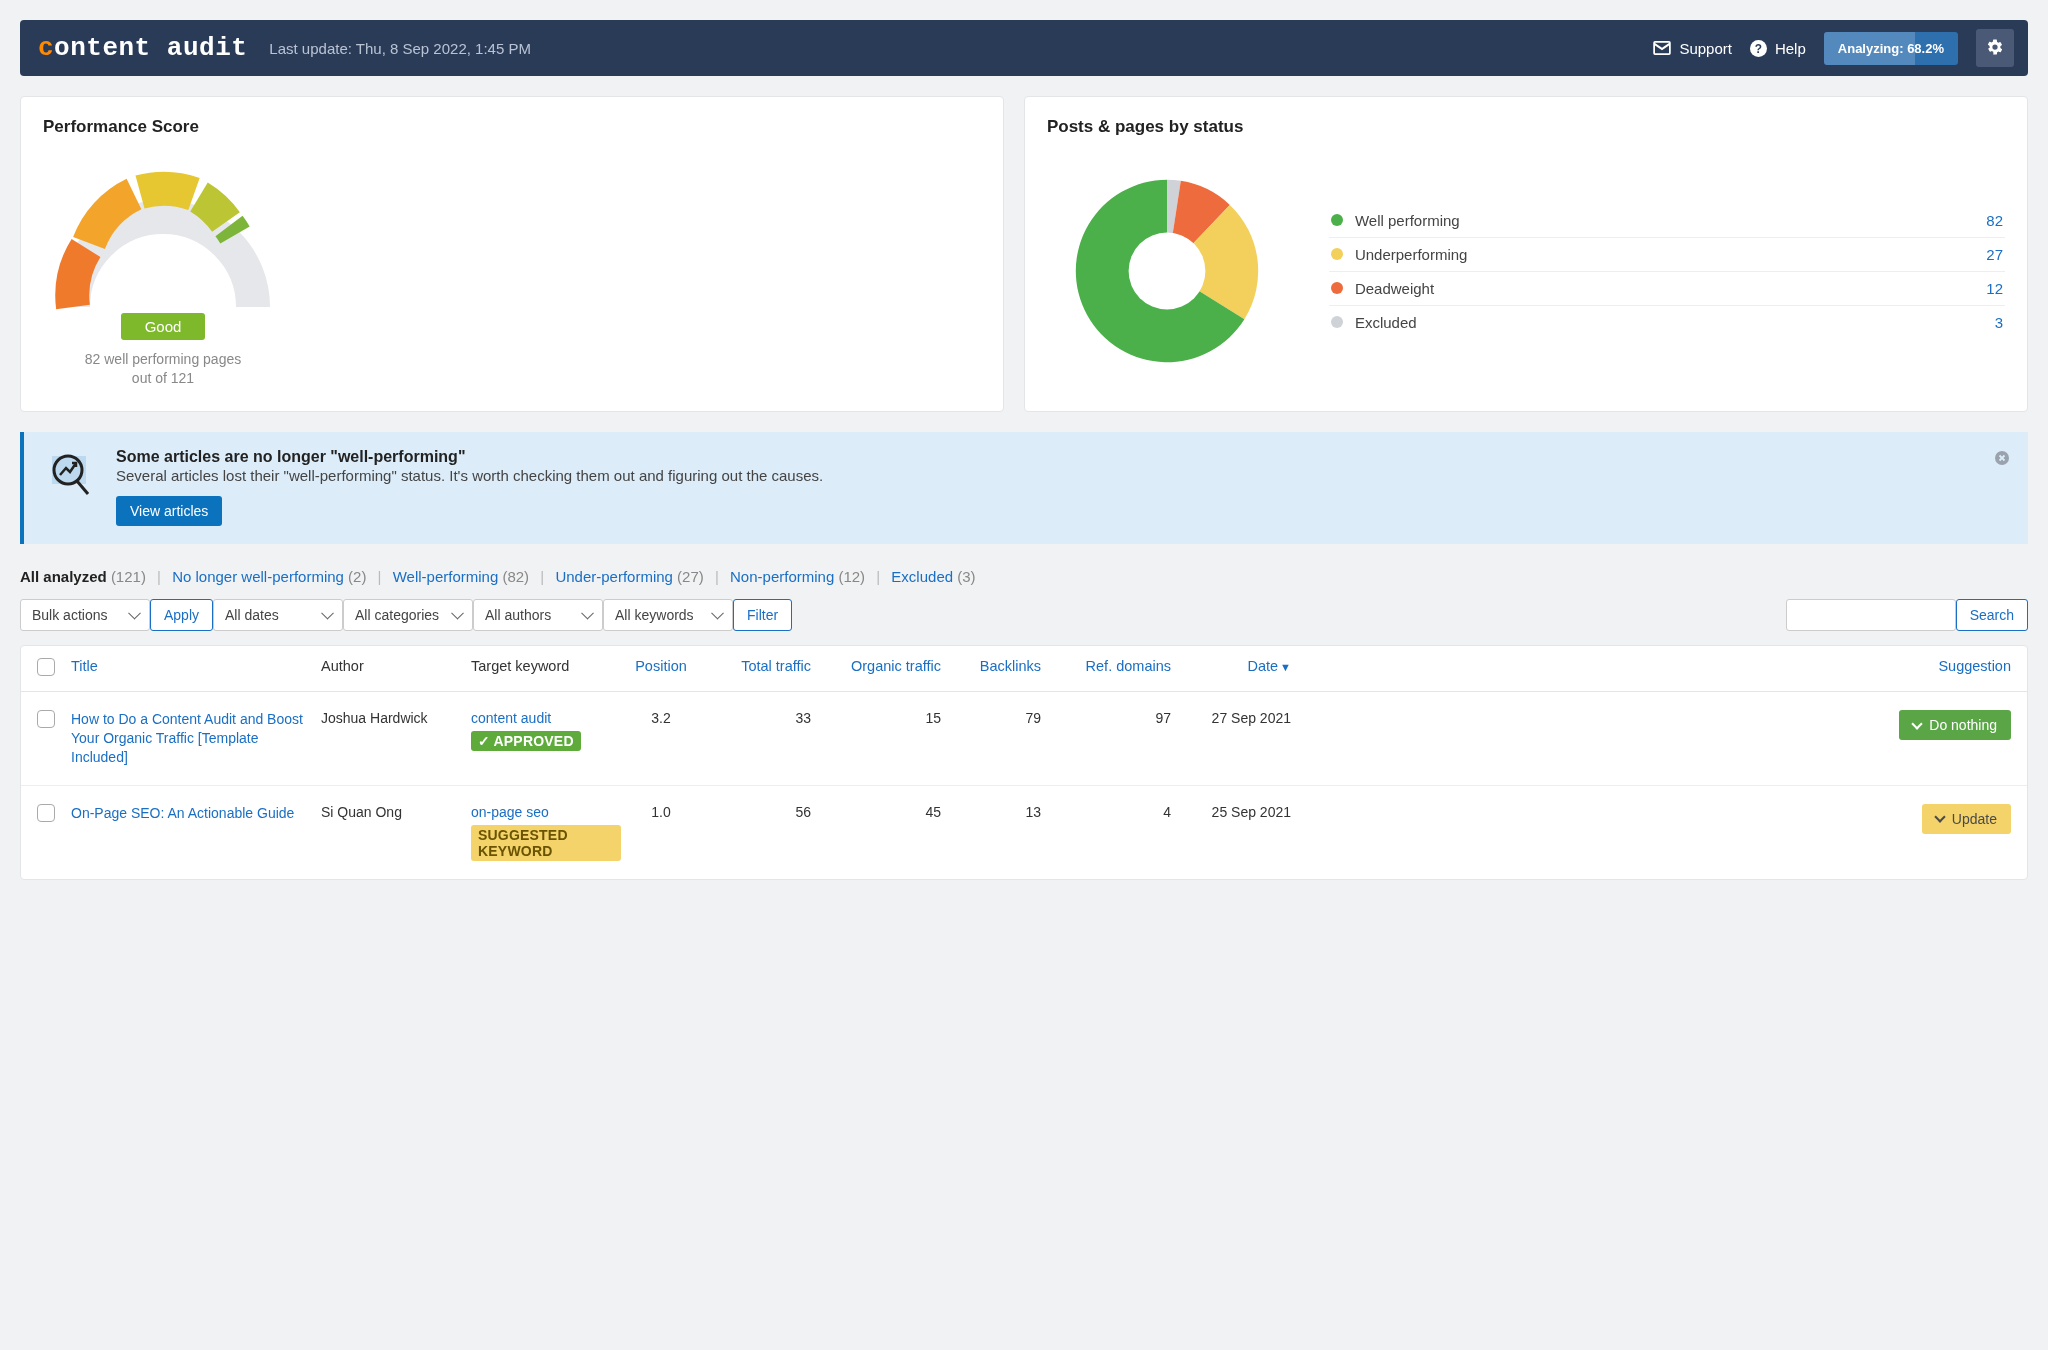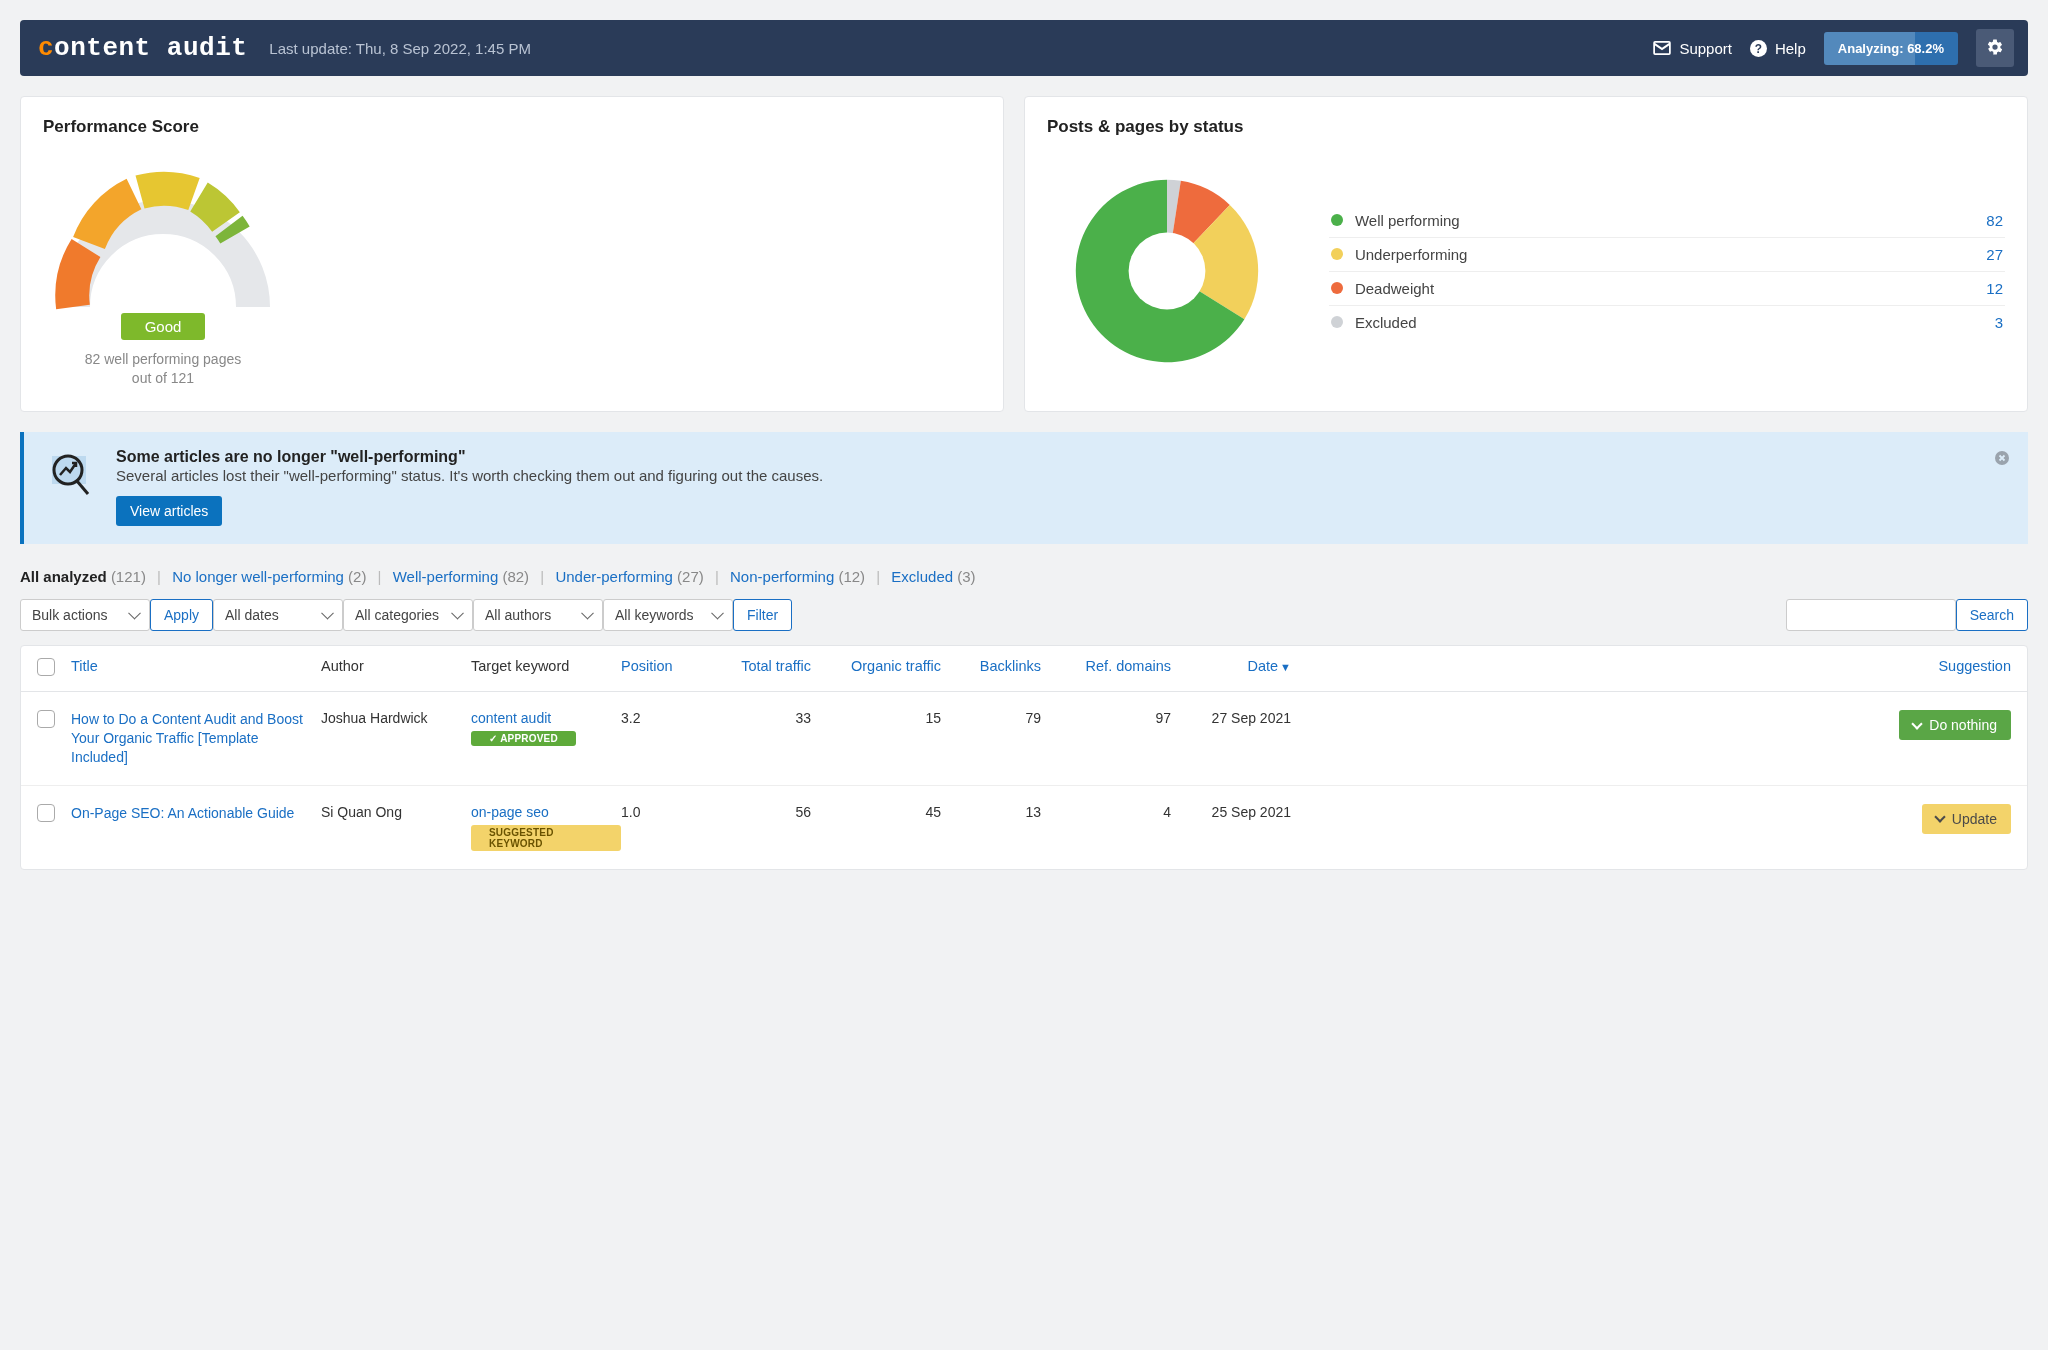--- a/index.html
+++ b/index.html
@@ -76,31 +76,31 @@
   .thead, .trow { display: flex; align-items: flex-start; padding: 12px 16px; }
   .thead { border-bottom: 1px solid #e3e5e8; font-size: 14.5px; }
   .trow { border-bottom: 1px solid #eee; padding-top: 18px; padding-bottom: 18px; }
   .trow:last-child { border-bottom: none; }
   .th-link { color: #1a6fc4; cursor: pointer; }
   .th-static { color: #333; }
   .col-check { width: 34px; }
   .col-title { width: 250px; padding-right: 12px; }
   .col-author { width: 150px; }
   .col-keyword { width: 150px; }
-  .col-num { width: 80px; text-align: left; }
+  .col-num { width: 80px; text-align: center; }
   .col-traffic { width: 110px; text-align: right; }
   .col-org { width: 130px; text-align: right; }
   .col-back { width: 100px; text-align: right; }
   .col-refd { width: 130px; text-align: right; }
   .col-date { width: 120px; text-align: right; padding-left: 8px; }
   .col-sugg { flex: 1; text-align: right; padding-left: 14px; }
   .checkbox { width: 18px; height: 18px; border: 1.5px solid #aaa; border-radius: 4px; display: inline-block; cursor: pointer; }
   .row-title { color: #1a6fc4; cursor: pointer; line-height: 1.35; }
   .row-keyword { color: #1a6fc4; cursor: pointer; }
-  .kw-tag { display: inline-block; font-size: 10px; font-weight: 600; padding: 2px 18px; border-radius: 3px; margin-top: 5px; letter-spacing: 0.2px; }
+  .kw-tag { display: inline-block; font-size: 14px; font-weight: 600; padding: 2px 7px; border-radius: 3px; margin-top: 5px; letter-spacing: 0.2px; }
   .kw-approved { background: #5eaa3a; color: #fff; }
   .kw-approved::before { content: "✓ "; }
   .kw-suggested { background: #f3d36a; color: #6a5300; }
   .sugg-btn { display: inline-flex; align-items: center; gap: 8px; padding: 7px 14px; border-radius: 3px; font-size: 14px; font-weight: 500; cursor: pointer; }
   .sugg-green { background: #5aa646; color: #fff; }
   .sugg-yellow { background: #f3d36a; color: #4a4a4a; }
   .sugg-chev { display: inline-block; width: 8px; height: 8px; border-right: 2px solid currentColor; border-bottom: 2px solid currentColor; transform: rotate(45deg); margin-top: -3px; }
   .sort-ind { font-size: 11px; margin-left: 2px; }
 </style>
 </head>

